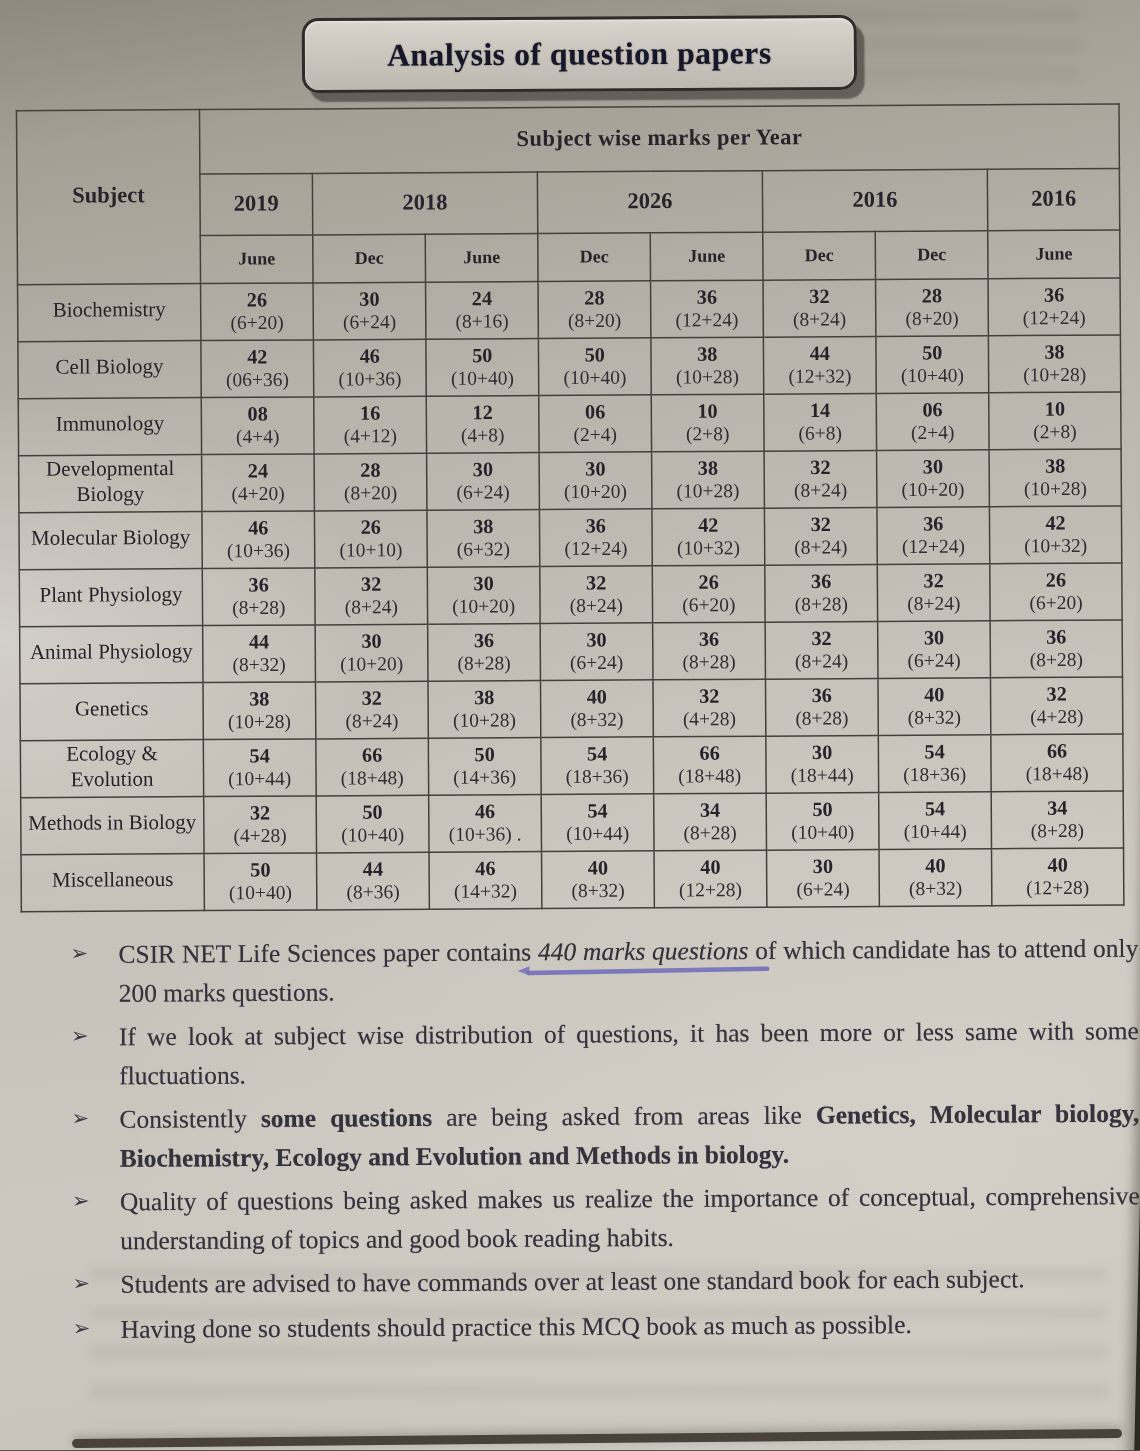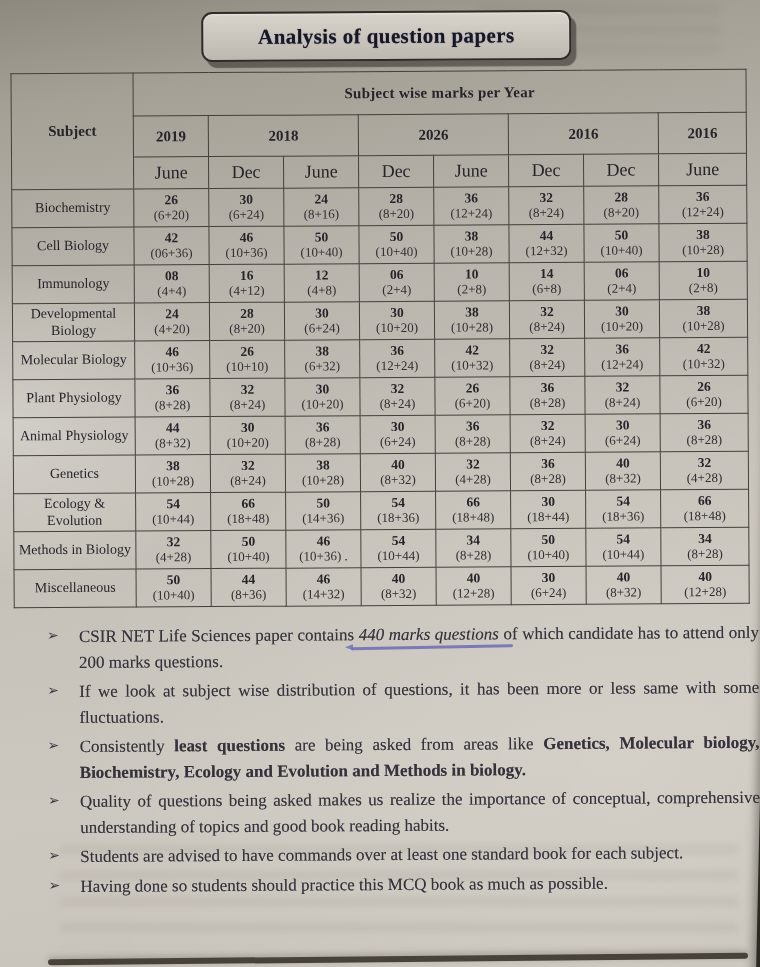--- a/index.html
+++ b/index.html
@@ -60,21 +60,21 @@
     text-align:center;vertical-align:middle;
     padding:1px 1px;
     overflow:hidden;
   }
   col.c-subject{width:122px;}
   col.c-data{width:75px;}
   col.c-last{width:88px;}
   .group-head{font-weight:bold;font-size:15px;height:40px;letter-spacing:.3px;}
   .subject-head{font-weight:bold;font-size:15px;border-radius:29px;}
   .year-head{font-weight:bold;font-size:15px;height:38px;}
-  .session-head{font-weight:normal;font-size:18px;height:29px;}
+  .session-head{font-weight:bold;font-size:12px;height:29px;}
   .subject-cell{font-weight:normal;font-size:14px;line-height:1.15;padding:2px 1px;}
   td.marks-cell{height:35px;}
   .num{font-weight:bold;font-size:13.5px;line-height:1.2;}
   .paren{font-size:13px;line-height:1.15;color:#302e33;}
 
   
   .notes{margin:16px 20px 0 46px;color:#34323c;}
   .note{display:flex;margin-bottom:4px;}
   .note .marker{
     flex:0 0 32px;font-size:14px;padding-top:3px;color:#3c3a44;
@@ -536,21 +536,21 @@
         <div class="note">
           <span class="marker">➢</span>
           <p><span>CSIR NET Life Sciences paper contains </span><span class="u-pen">440 marks questions</span><span> of which candidate has to attend only 200 marks questions.</span></p>
         </div>
         <div class="note">
           <span class="marker">➢</span>
           <p><span>If we look at subject wise distribution of questions, it has been more or less same with some fluctuations.</span></p>
         </div>
         <div class="note">
           <span class="marker">➢</span>
-          <p><span>Consistently </span><span class="seg-b ">least questions</span><span> are being asked from areas like </span><span class="seg-b ">Genetics, Molecular biology, Biochemistry, Ecology and Evolution and Methods in biology.</span></p>
+          <p><span>Consistently </span><span class="seg-b ">some questions</span><span> are being asked from areas like </span><span class="seg-b ">Genetics, Molecular biology, Biochemistry, Ecology and Evolution and Methods in biology.</span></p>
         </div>
         <div class="note">
           <span class="marker">➢</span>
           <p><span>Quality of questions being asked makes us realize the importance of conceptual, comprehensive understanding of topics and good book reading habits.</span></p>
         </div>
         <div class="note">
           <span class="marker">➢</span>
           <p><span>Students are advised to have commands over at least one standard book for each subject.</span></p>
         </div>
         <div class="note">

